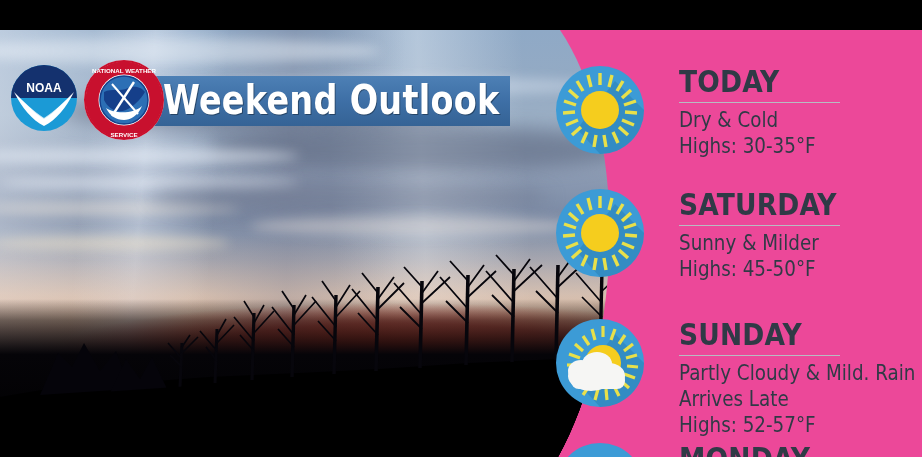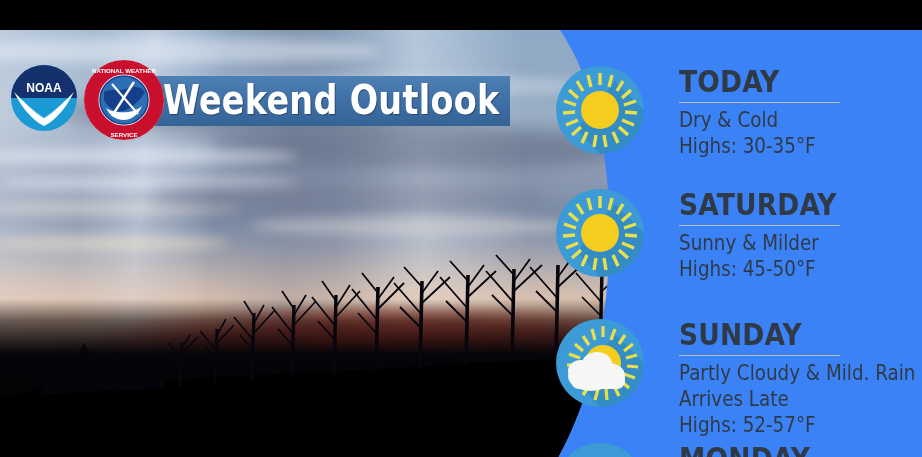--- a/index.html
+++ b/index.html
@@ -5,21 +5,21 @@
 <style>
   * { margin:0; padding:0; box-sizing:border-box; }
   html,body{
     background:#000;
     font-family:"Liberation Sans", sans-serif;
   }
   #screen{
     position:relative;
     width:922px;
     height:457px;
-    background:#3b82f6;
+    background:#ec4899;
     overflow:hidden;
   }
 
   
   .letterbox-top{
     position:absolute; left:0; top:0; width:922px; height:30px;
     background:#000000; z-index:60;
   }
 
   

